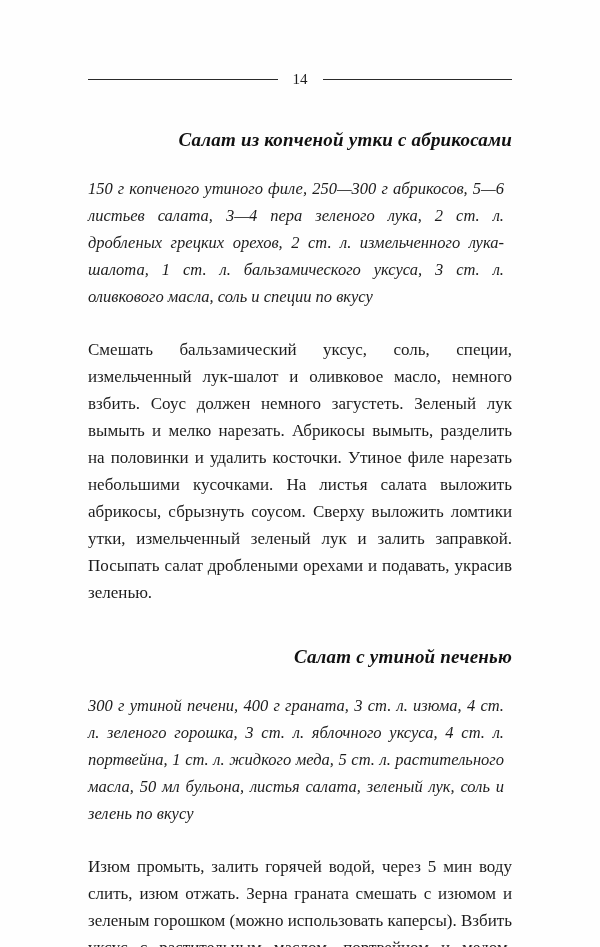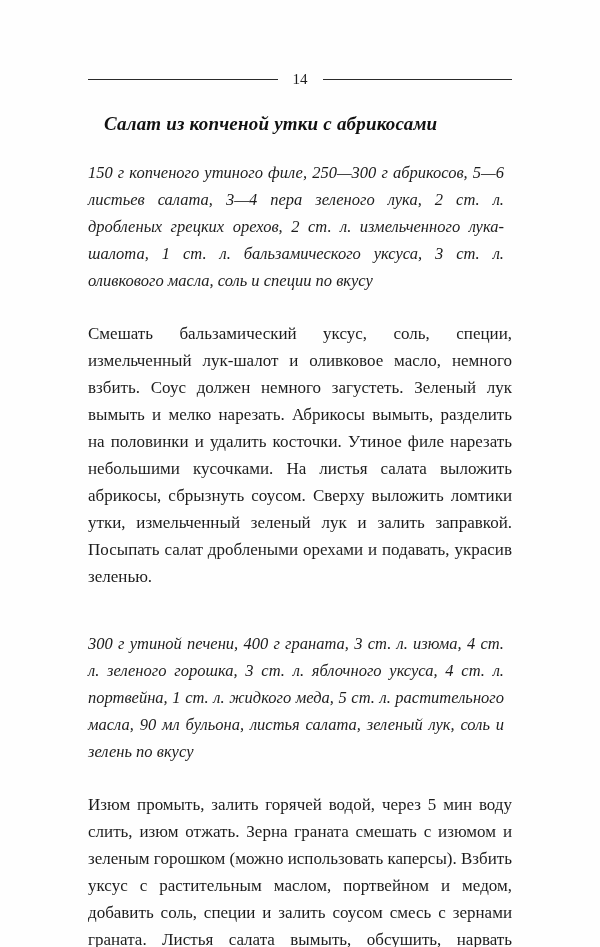--- a/index.html
+++ b/index.html
@@ -16,40 +16,41 @@
     color: #1c1c1c;
     font-family: "Liberation Serif", "DejaVu Serif", serif;
     box-sizing: border-box;
     padding: 72px 88px 0 88px;
     overflow: hidden;
   }
   .page-header {
     display: flex;
     align-items: center;
     gap: 13px;
-    margin-bottom: 26px;
+    margin-bottom: 42px;
   }
   .header-rule {
     flex: 1;
     height: 0;
     border-top: 1px solid #2a2a2a;
   }
   .page-number {
     font-size: 15px;
     line-height: 1;
     color: #1c1c1c;
     padding: 0 2px;
   }
   .recipe-title {
     font-size: 19px;
     font-weight: bold;
     font-style: italic;
     letter-spacing: 0.2px;
     color: #111;
-    margin: 0 0 24px 16px;
+    margin: 0 0 24px 4px;
+    text-align: right;
   }
   .recipe-ingredients {
     font-style: italic;
     font-size: 16.5px;
     line-height: 27px;
     text-align: justify;
     color: #1c1c1c;
     margin: 0 8px 26px 0;
   }
   .recipe-body {
@@ -79,17 +80,18 @@
     <span class="header-rule"></span>
   </div>
 
   <div class="recipe-section">
     <h2 class="recipe-title">Салат из копченой утки с абрикосами</h2>
     <p class="recipe-ingredients">150 г копченого утиного филе, 250—300 г абрикосов, 5—6 листьев салата, 3—4 пера зеленого лука, 2 ст. л. дробленых грецких орехов, 2 ст. л. измельченного лука-шалота, 1 ст. л. бальзамического уксуса, 3 ст. л. оливкового масла, соль и специи по вкусу</p>
     <p class="recipe-body">Смешать бальзамический уксус, соль, специи, измельченный лук-шалот и оливковое масло, немного взбить. Соус должен немного загустеть. Зеленый лук вымыть и мелко нарезать. Абрикосы вымыть, разделить на половинки и удалить косточки. Утиное филе нарезать небольшими кусочками. На листья салата выложить абрикосы, сбрызнуть соусом. Сверху выложить ломтики утки, измельченный зеленый лук и залить заправкой. Посыпать салат дроблеными орехами и подавать, украсив зеленью.</p>
   </div>
 
   <div class="recipe-section">
-    <p class="recipe-ingredients">300 г утиной печени, 400 г граната, 3 ст. л. изюма, 4 ст. л. зеленого горошка, 3 ст. л. яблочного уксуса, 4 ст. л. портвейна, 1 ст. л. жидкого меда, 5 ст. л. растительного масла, 90 мл бульона, листья салата, зеленый лук, соль и зелень по вкусу</p>
+    <h2 class="recipe-title">Салат с утиной печенью</h2>
+    <p class="recipe-ingredients">300 г утиной печени, 400 г граната, 3 ст. л. изюма, 4 ст. л. зеленого горошка, 3 ст. л. яблочного уксуса, 4 ст. л. портвейна, 1 ст. л. жидкого меда, 5 ст. л. растительного масла, 50 мл бульона, листья салата, зеленый лук, соль и зелень по вкусу</p>
     <p class="recipe-body">Изюм промыть, залить горячей водой, через 5 мин воду слить, изюм отжать. Зерна граната смешать с изюмом и зеленым горошком (можно использовать каперсы). Взбить уксус с растительным маслом, портвейном и медом, добавить соль, специи и залить соусом смесь с зернами граната. Листья салата вымыть, обсушить, нарвать руками. Утиную печень нарезать небольшими кусочками и обжарить в растительном масле в течение 2—3 мин, затем влить бульон, посыпать солью</p>
   </div>
 
 </div>
 
 </body></html>

